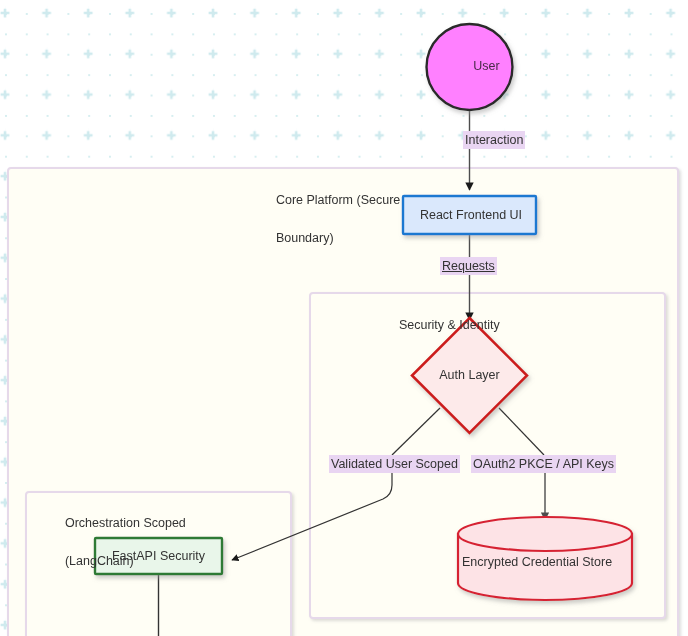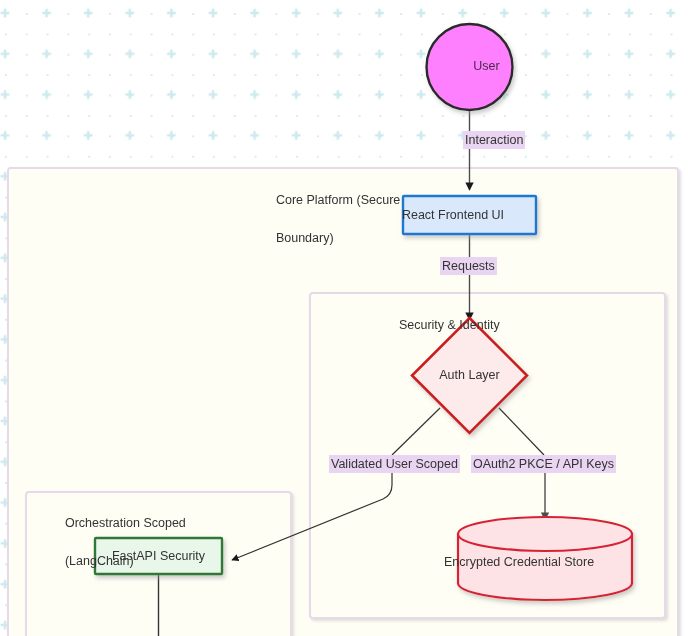--- a/index.html
+++ b/index.html
@@ -154,29 +154,29 @@
     <span>Security &amp; Identity</span>
   </div>
 
   <div class="cluster-title" style="left:51px; top:495px; width:216px;">
     <span>Orchestration Scoped</span><br>
     <span>(LangChain)</span>
   </div>
 
   <div class="node-label" style="left:427px; top:59px; width:85px; color:#4a2a4a;margin-left:17px;">User</div>
 
-  <div class="node-label" style="left:385px; top:208px; width:136px;">React Frontend UI</div>
+  <div class="node-label" style="left:403px; top:208px; width:136px;">React Frontend UI</div>
 
   <div class="node-label" style="left:412px; top:368px; width:115px;">Auth Layer</div>
 
   <div class="node-label" style="left:95px; top:549px; width:127px;">FastAPI Security</div>
 
-  <div class="node-label" style="left:444px; top:555px; width:150px;">Encrypted Credential Store</div>
+  <div class="node-label" style="left:462px; top:555px; width:150px;">Encrypted Credential Store</div>
 
   <div class="edge-label" style="left:463px; top:131px;">Interaction</div>
 
-  <div class="edge-label" style="left:440px; top:257px;">Requests</div>
+  <div class="edge-label" style="left:440px; top:257px;text-decoration:underline;">Requests</div>
 
   <div class="edge-label" style="left:329px; top:455px;text-align:right;">Validated User Scoped</div>
 
   <div class="edge-label" style="left:471px; top:455px;">OAuth2 PKCE / API Keys</div>
 
 </div>
 
 </body></html>

